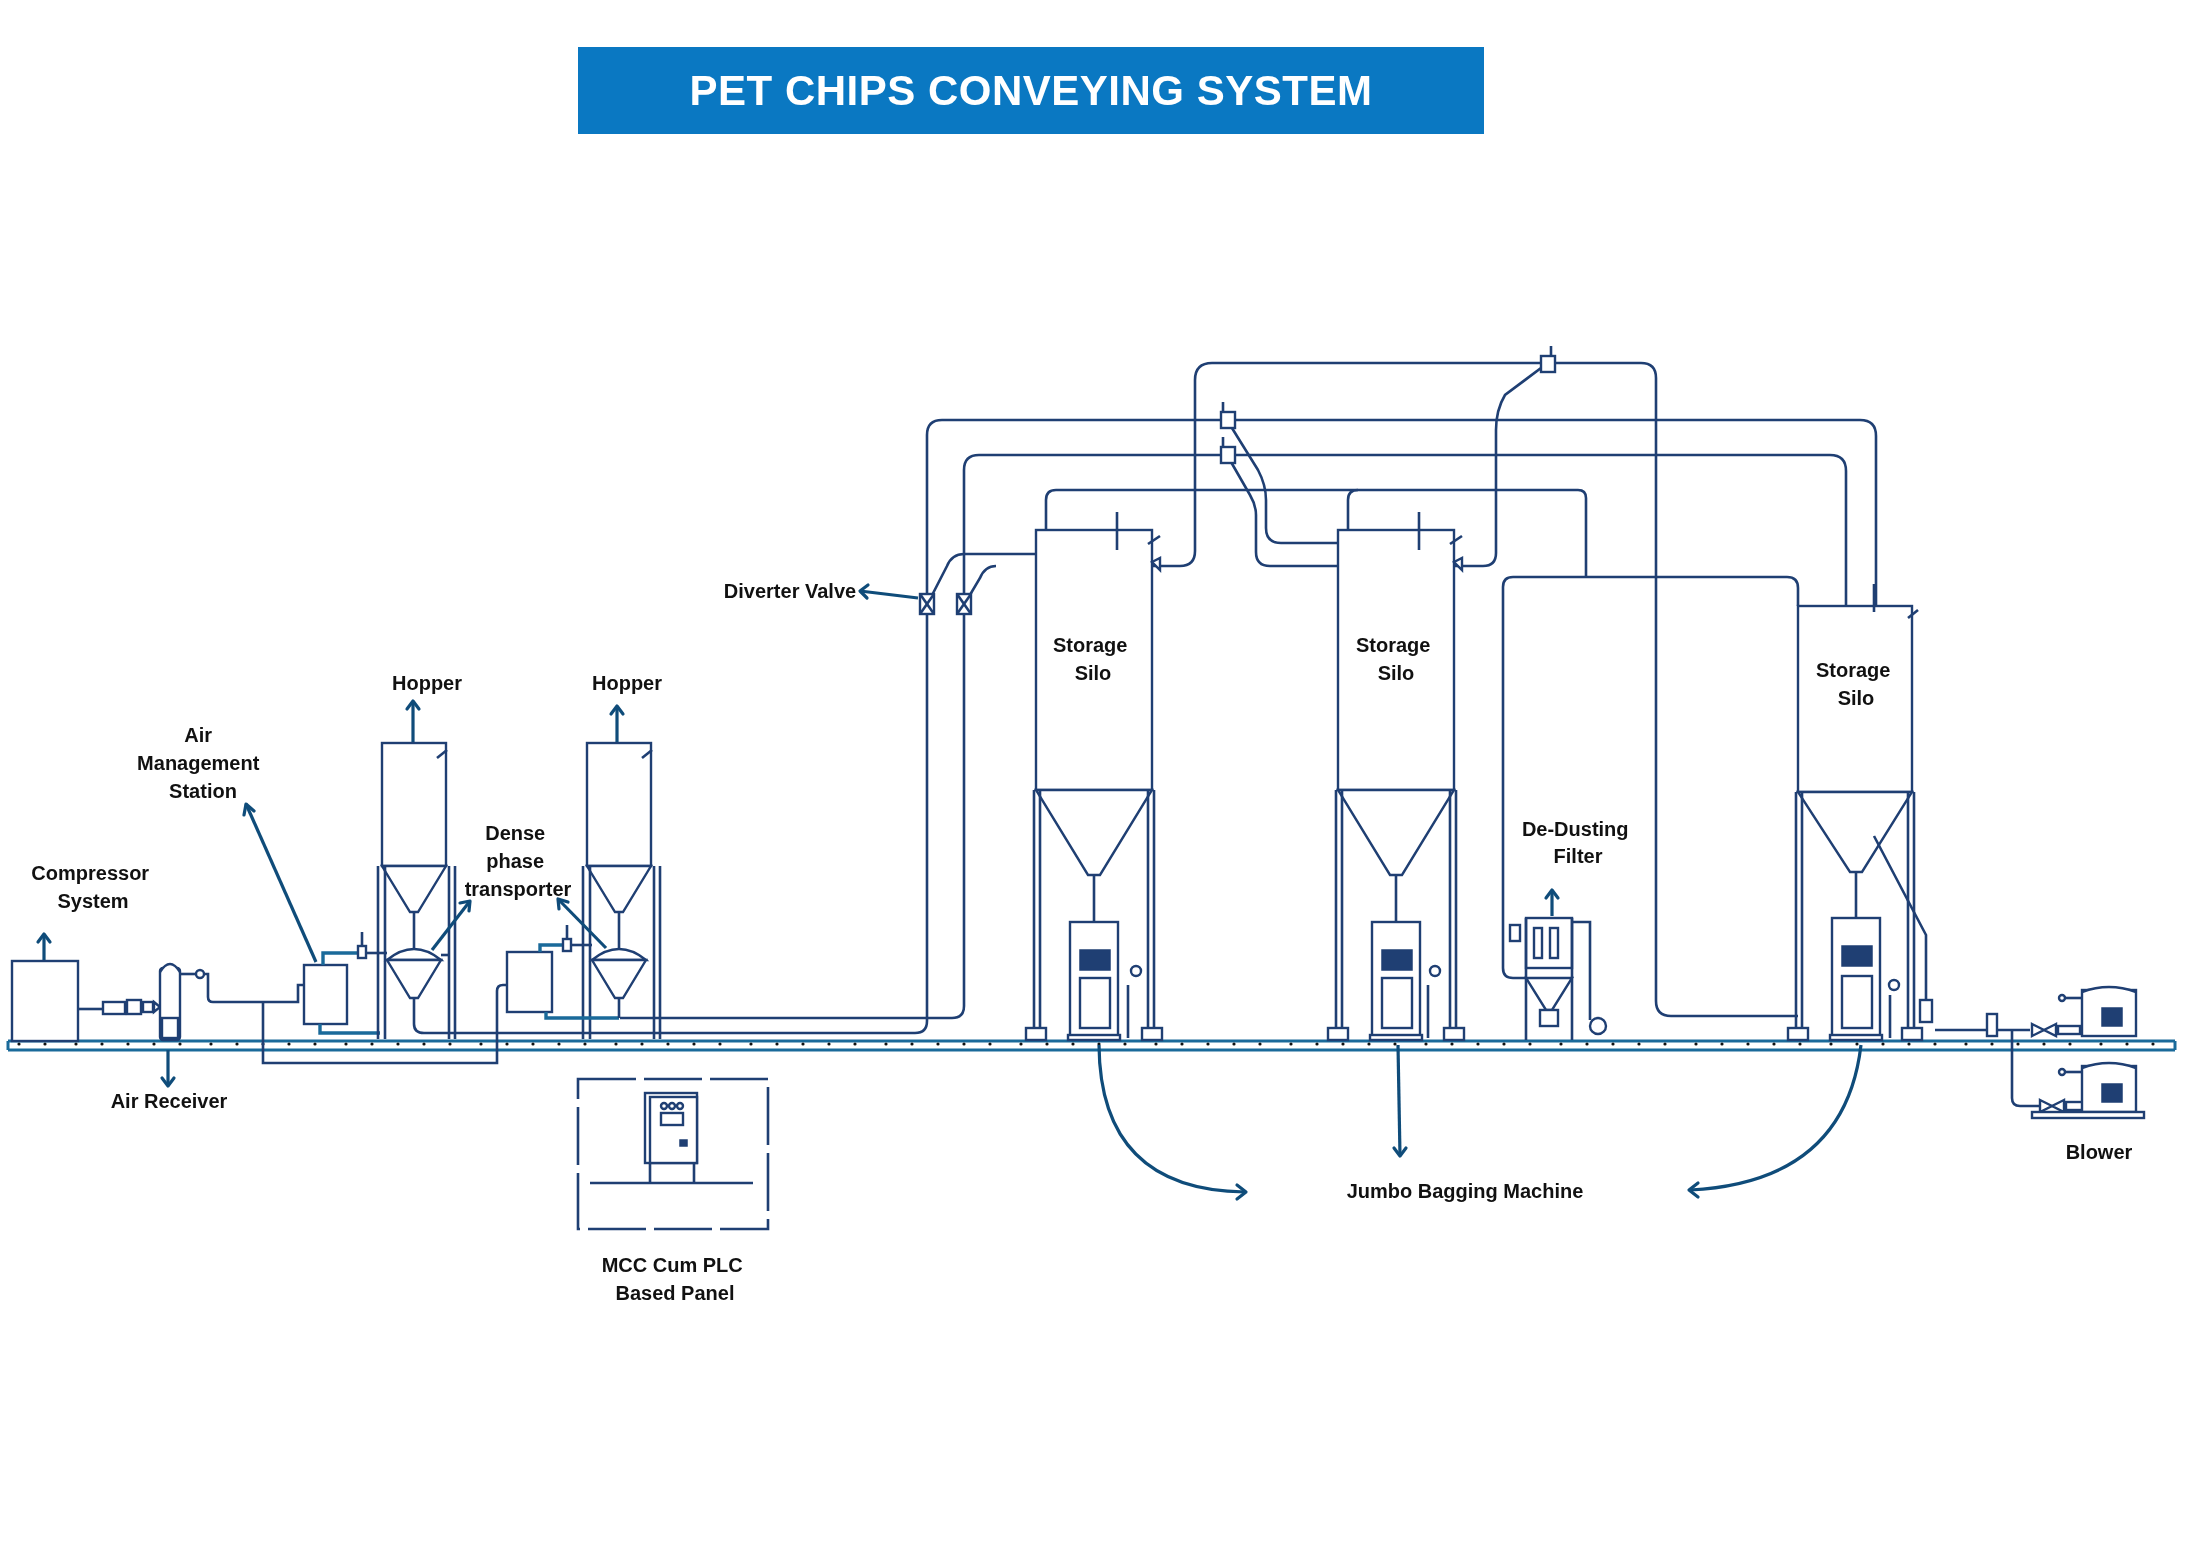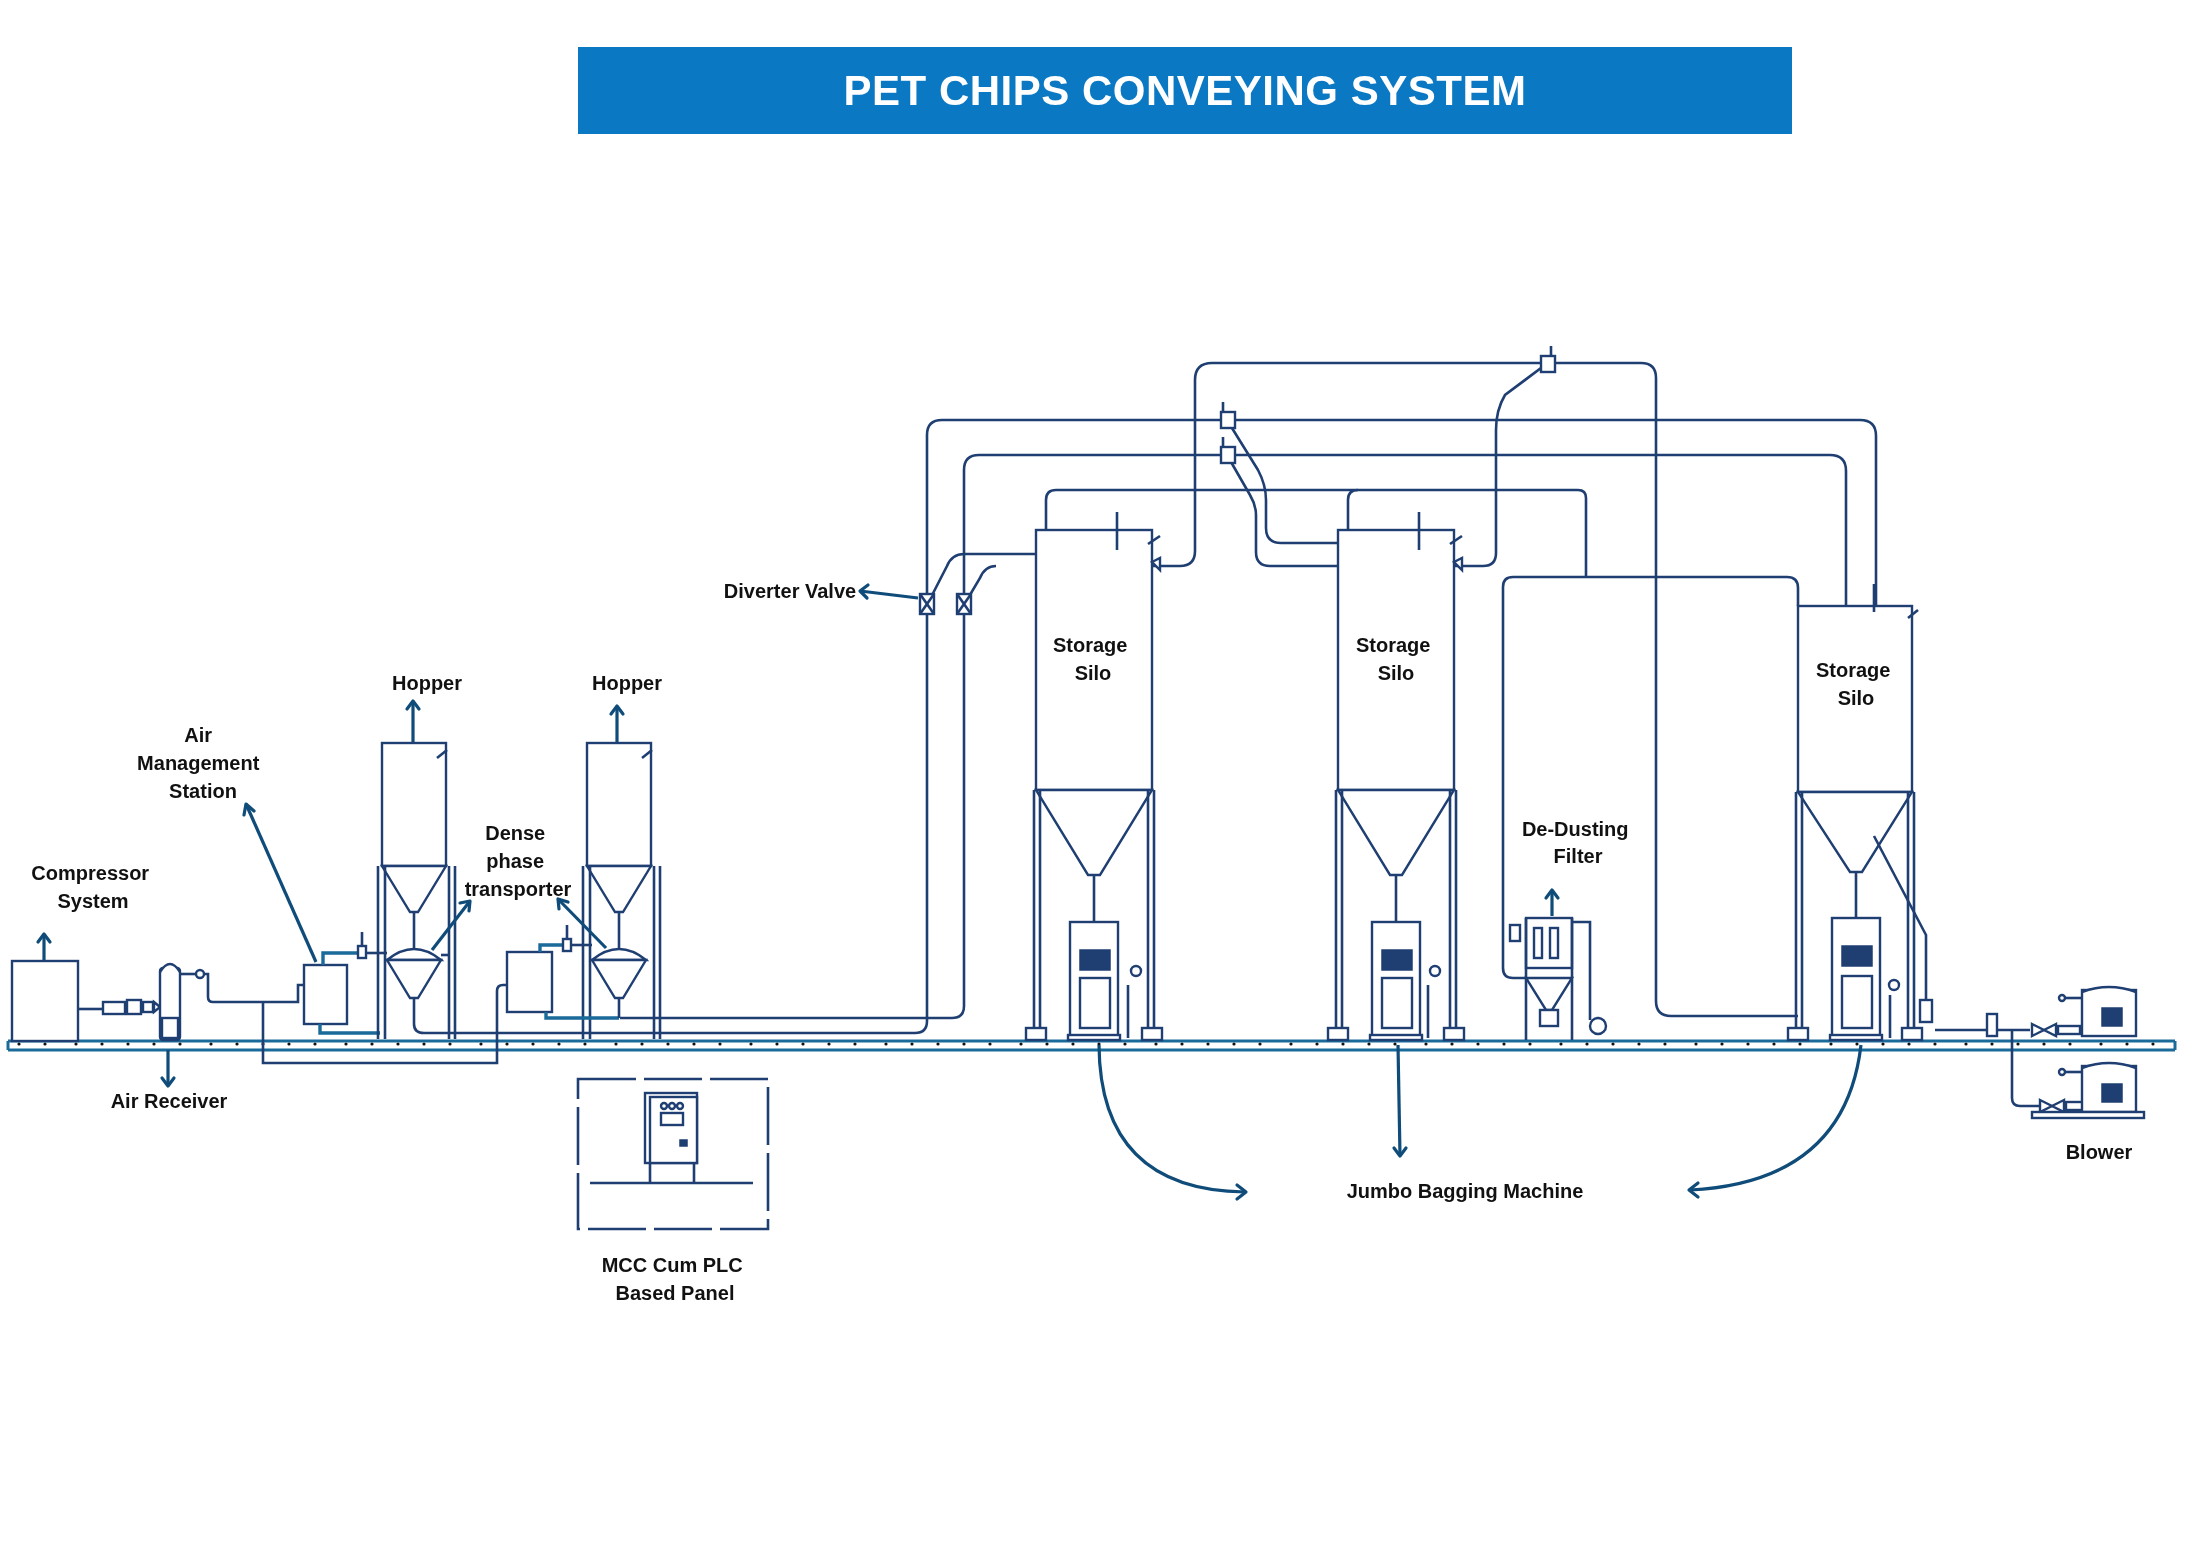--- a/index.html
+++ b/index.html
@@ -1,17 +1,17 @@
 <!DOCTYPE html>
 <html><head>
 <meta charset="utf-8">
 <style>
   html, body { margin:0; padding:0; background:#ffffff; }
   body { width:2188px; height:1563px; position:relative; overflow:hidden; font-family:"Liberation Sans", sans-serif; }
-  #banner { position:absolute; left:578px; top:47px; width:1214px; height:87px; background:#0a78c2; display:flex; align-items:center; justify-content:center; }
+  #banner { position:absolute; left:578px; top:47px; width:906px; height:87px; background:#0a78c2; display:flex; align-items:center; justify-content:center; }
   #banner span { color:#ffffff; font-family:"Liberation Sans", sans-serif; font-weight:700; font-size:42px; letter-spacing:0.5px; }
   svg#diagram { position:absolute; left:0; top:0; }
   .pipe { fill:none; stroke:#1f3f73; stroke-width:2.6; }
   .pipe-blue { fill:none; stroke:#1a6a9a; stroke-width:3.4; }
   .equip { fill:#ffffff; stroke:#1f3f73; stroke-width:2.4; }
   .equip-dark { fill:#1f3f73; stroke:#1f3f73; stroke-width:1.5; }
   .floor { fill:none; stroke:#1a6a9a; stroke-width:3; }
   .arrow { fill:none; stroke:#0f4c7a; stroke-width:3.2; }
   .arrowhead { fill:none; stroke:#0f4c7a; stroke-width:3.2; stroke-linecap:round; stroke-linejoin:round; }
   .lbl { font-family:"Liberation Sans", sans-serif; font-weight:700; font-size:20px; fill:#111111; text-anchor:middle; }

